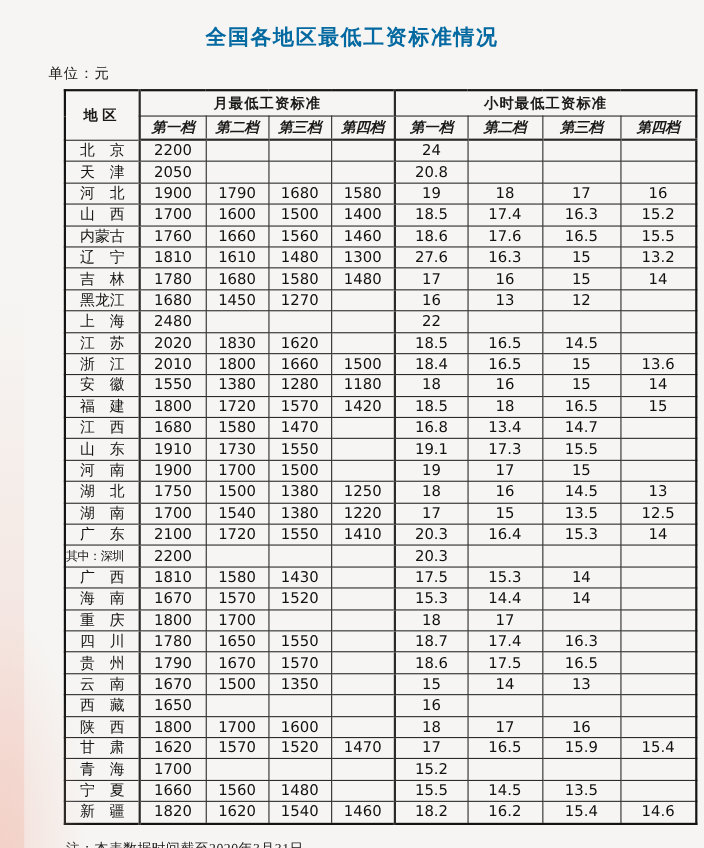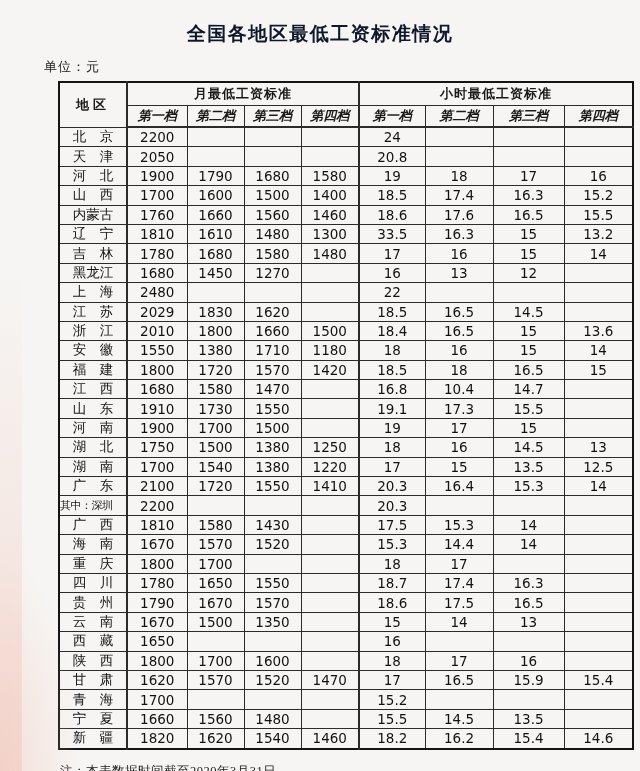--- a/index.html
+++ b/index.html
@@ -37,21 +37,21 @@
     z-index: 5;
   }
   .page-title {
     text-align: center;
     font-size: 19px;
     font-weight: bold;
     letter-spacing: 1.5px;
     margin: 0;
     padding-top: 21px;
     padding-bottom: 11px;
-    color: #0f172a;
+    color: #0369a1;
   }
   .unit-label {
     margin-left: 44px;
     font-size: 13px;
     margin-bottom: 5px;
     color: #1c1c1c;
     letter-spacing: 1px;
   }
   table.wage-table {
     border-collapse: collapse;
@@ -221,21 +221,21 @@
         <td class="value-cell">17.6</td>
         <td class="value-cell">16.5</td>
         <td class="value-cell">15.5</td>
       </tr>
       <tr>
         <td class="region-cell">辽　宁</td>
         <td class="value-cell">1810</td>
         <td class="value-cell">1610</td>
         <td class="value-cell">1480</td>
         <td class="value-cell divider-right">1300</td>
-        <td class="value-cell">33.5</td>
+        <td class="value-cell">27.6</td>
         <td class="value-cell">16.3</td>
         <td class="value-cell">15</td>
         <td class="value-cell">13.2</td>
       </tr>
       <tr>
         <td class="region-cell">吉　林</td>
         <td class="value-cell">1780</td>
         <td class="value-cell">1680</td>
         <td class="value-cell">1580</td>
         <td class="value-cell divider-right">1480</td>
@@ -261,21 +261,21 @@
         <td class="value-cell"></td>
         <td class="value-cell"></td>
         <td class="value-cell divider-right"></td>
         <td class="value-cell">22</td>
         <td class="value-cell"></td>
         <td class="value-cell"></td>
         <td class="value-cell"></td>
       </tr>
       <tr>
         <td class="region-cell">江　苏</td>
-        <td class="value-cell">2029</td>
+        <td class="value-cell">2020</td>
         <td class="value-cell">1830</td>
         <td class="value-cell">1620</td>
         <td class="value-cell divider-right"></td>
         <td class="value-cell">18.5</td>
         <td class="value-cell">16.5</td>
         <td class="value-cell">14.5</td>
         <td class="value-cell"></td>
       </tr>
       <tr>
         <td class="region-cell">浙　江</td>
@@ -285,21 +285,21 @@
         <td class="value-cell divider-right">1500</td>
         <td class="value-cell">18.4</td>
         <td class="value-cell">16.5</td>
         <td class="value-cell">15</td>
         <td class="value-cell">13.6</td>
       </tr>
       <tr>
         <td class="region-cell">安　徽</td>
         <td class="value-cell">1550</td>
         <td class="value-cell">1380</td>
-        <td class="value-cell">1710</td>
+        <td class="value-cell">1280</td>
         <td class="value-cell divider-right">1180</td>
         <td class="value-cell">18</td>
         <td class="value-cell">16</td>
         <td class="value-cell">15</td>
         <td class="value-cell">14</td>
       </tr>
       <tr>
         <td class="region-cell">福　建</td>
         <td class="value-cell">1800</td>
         <td class="value-cell">1720</td>
@@ -310,21 +310,21 @@
         <td class="value-cell">16.5</td>
         <td class="value-cell">15</td>
       </tr>
       <tr>
         <td class="region-cell">江　西</td>
         <td class="value-cell">1680</td>
         <td class="value-cell">1580</td>
         <td class="value-cell">1470</td>
         <td class="value-cell divider-right"></td>
         <td class="value-cell">16.8</td>
-        <td class="value-cell">10.4</td>
+        <td class="value-cell">13.4</td>
         <td class="value-cell">14.7</td>
         <td class="value-cell"></td>
       </tr>
       <tr>
         <td class="region-cell">山　东</td>
         <td class="value-cell">1910</td>
         <td class="value-cell">1730</td>
         <td class="value-cell">1550</td>
         <td class="value-cell divider-right"></td>
         <td class="value-cell">19.1</td>

